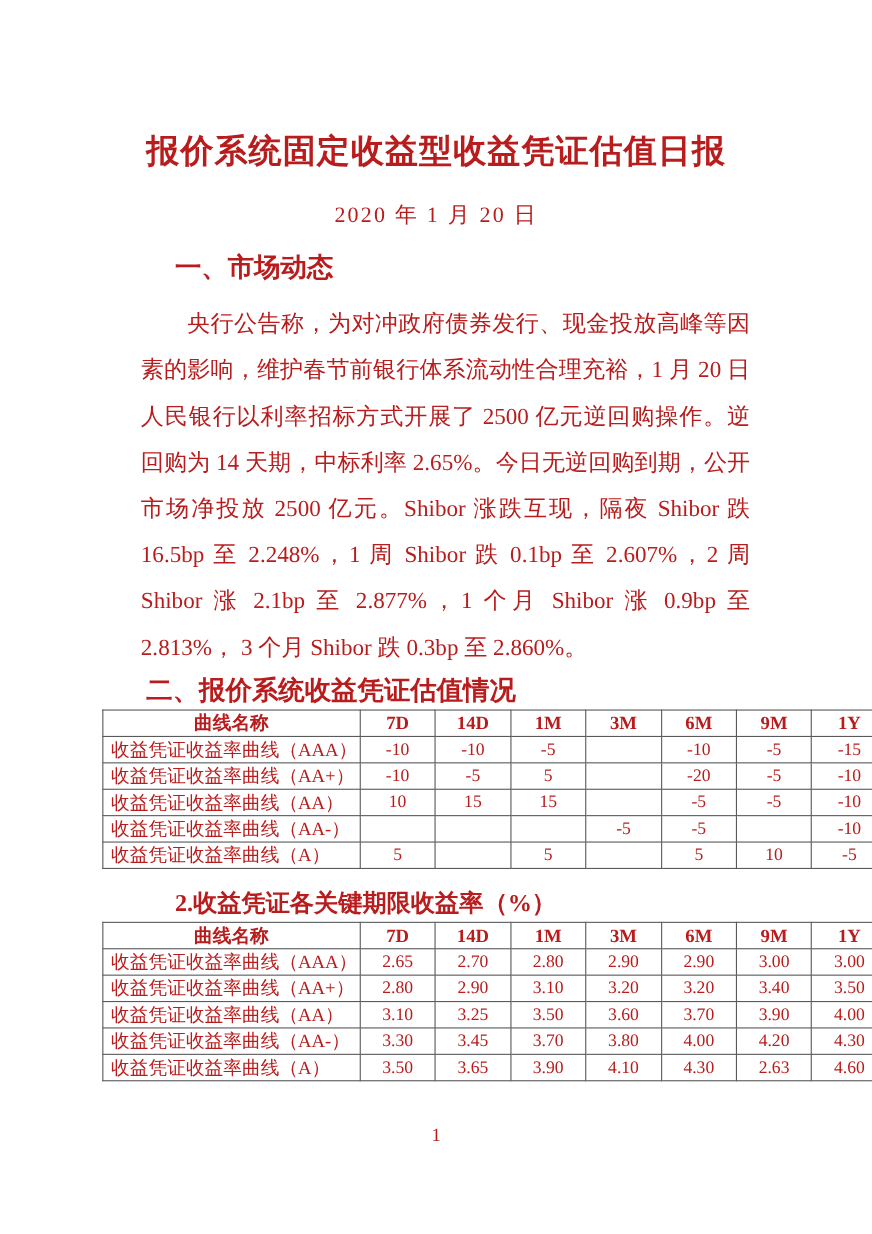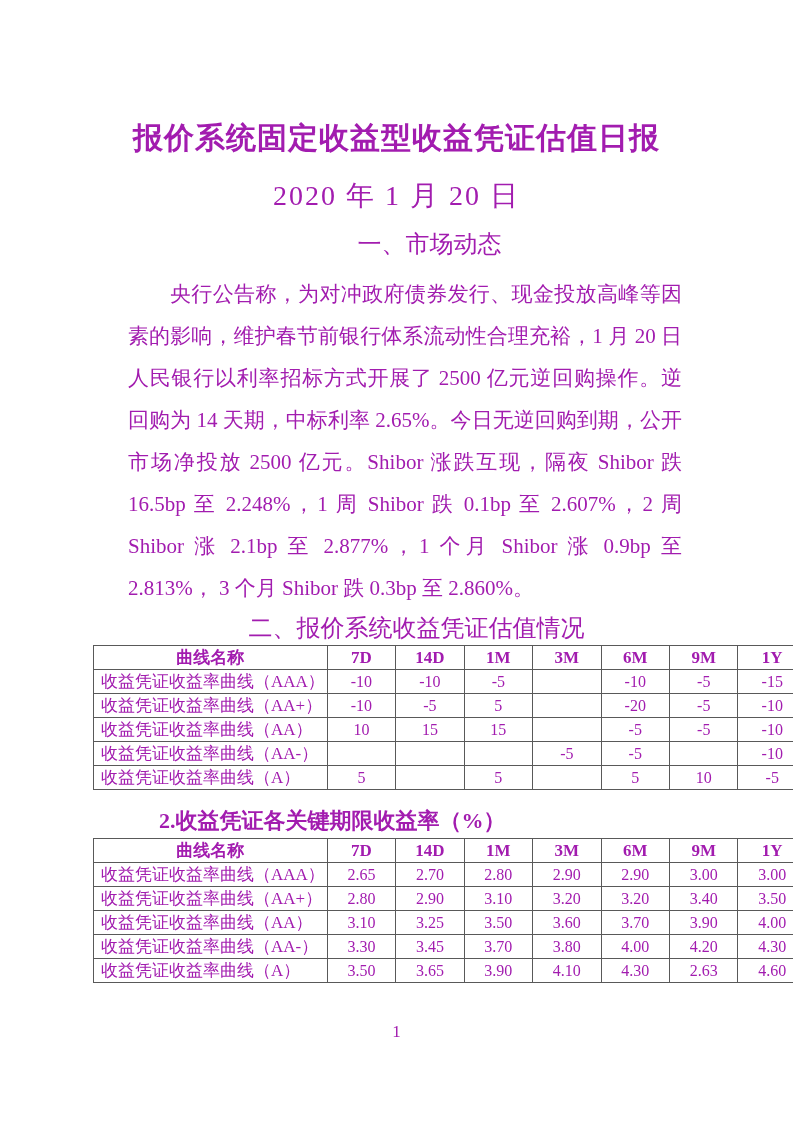--- a/index.html
+++ b/index.html
@@ -1,53 +1,52 @@
 <!DOCTYPE html>
 <html><head>
 <meta charset="utf-8">
 <style>
   html, body { margin: 0; padding: 0; background: #ffffff; }
   .page {
     position: relative;
     width: 793px;
     height: 1122px;
     background: #ffffff;
-    color: #a21caf;
+    color: #b91c1c;
     font-family: "Liberation Serif", serif;
     overflow: hidden;
     margin: 0 auto;
   }
   .content {
     width: 607px;
     margin: 0 auto;
     padding-top: 121px;
   }
   .doc-title {
     margin: 0;
     font-family: "Liberation Sans", sans-serif;
     font-weight: bold;
     font-size: 30px;
     line-height: 34px;
     text-align: center;
     letter-spacing: 1px;
   }
   .doc-date {
     margin-top: 28px;
-    font-size: 28px;
+    font-size: 20px;
     line-height: 26px;
     text-align: center;
     letter-spacing: 2px;
   }
   .section-heading {
     margin: 20px 0 0 66px;
     font-family: "Liberation Sans", sans-serif;
-    font-weight: normal;
+    font-weight: bold;
     font-size: 24px;
     line-height: 30px;
-    text-align: center;
   }
   .section-heading.tight { margin-top: 4px; margin-left: 40px; }
   .body-para {
     margin: 14px 18px 0 35px;
     font-size: 21px;
     line-height: 42px;
     text-align: justify;
     text-indent: 42px;
   }
   .table-caption {

